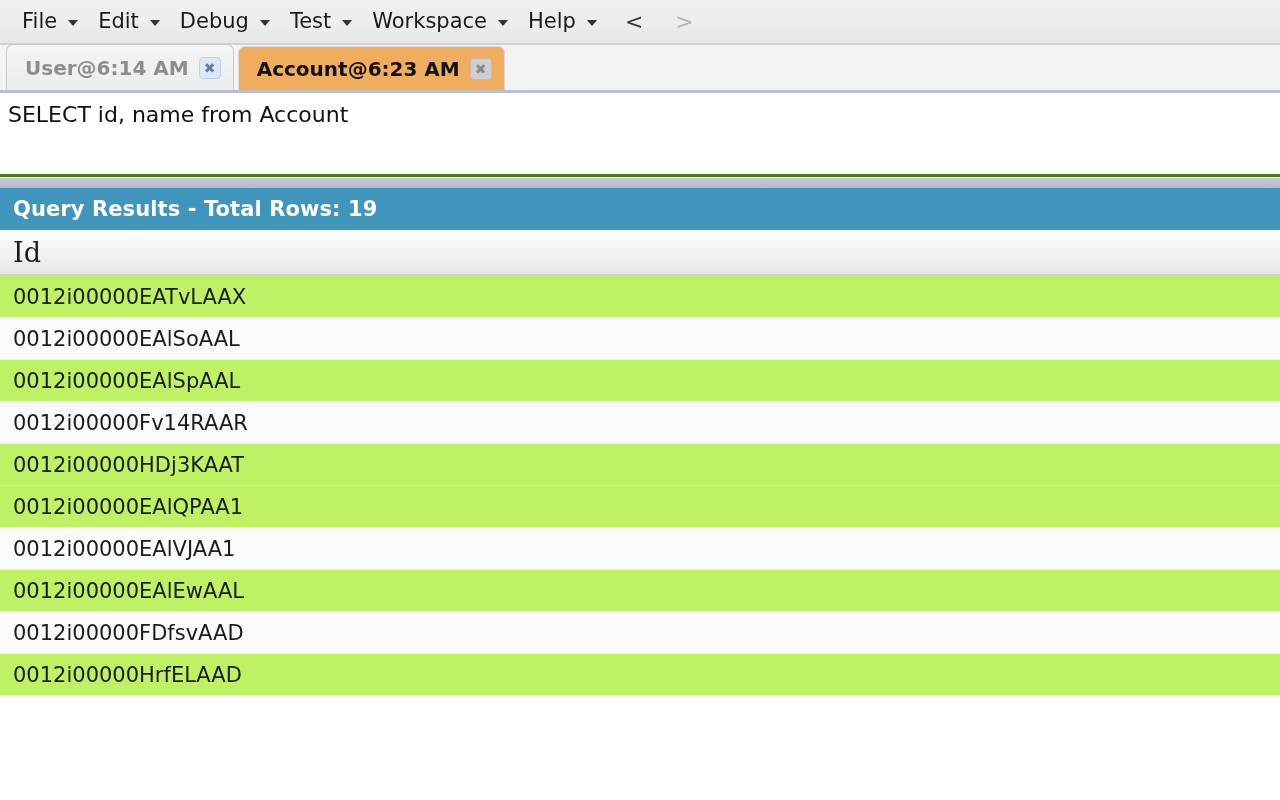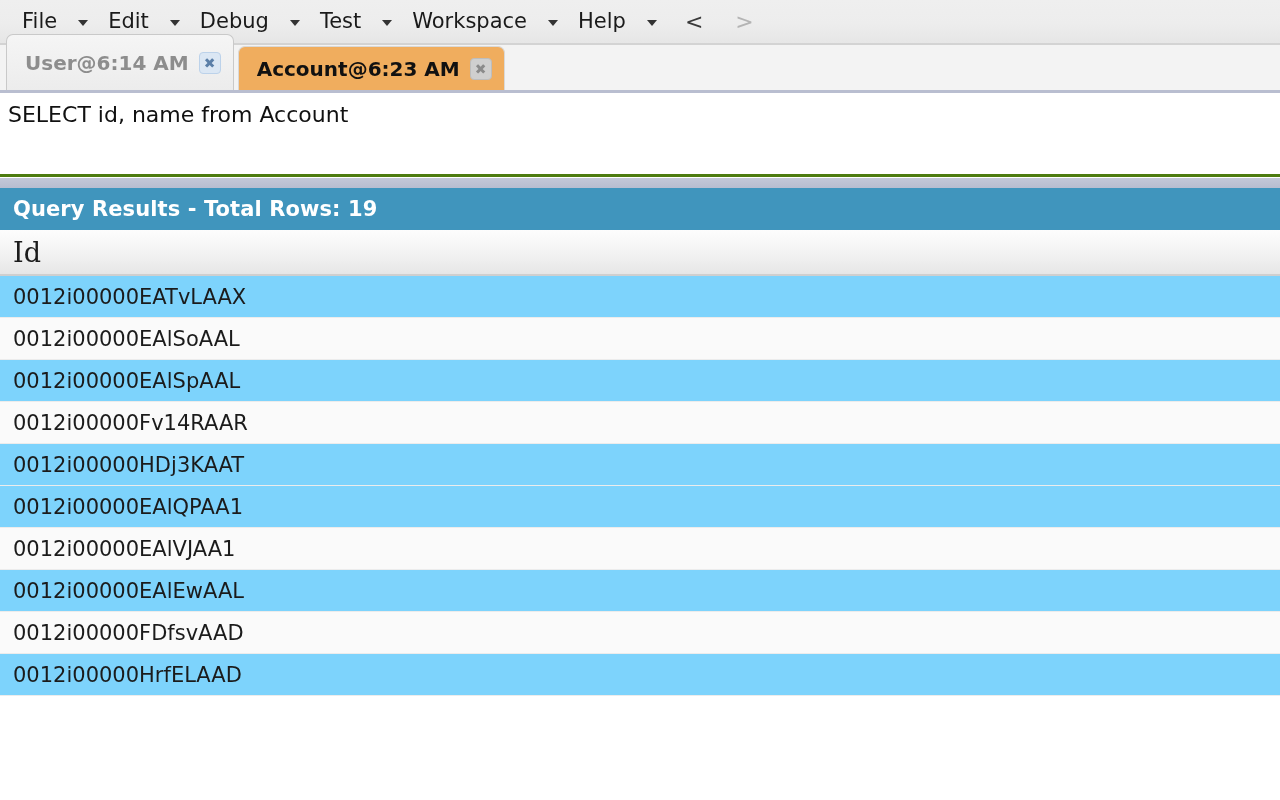--- a/index.html
+++ b/index.html
@@ -28,21 +28,21 @@
     background: linear-gradient(to bottom, #efefef 0%, #ededed 55%, #e6e6e6 100%);
     border-bottom: 2px solid #d3d3d3;
     display: flex;
     align-items: center;
     padding-left: 14px;
     box-sizing: border-box;
   }
   .menu-item {
     display: flex;
     align-items: center;
-    gap: 21px;
+    gap: 11px;
     padding: 2px 12px 2px 8px;
     font-size: 21px;
     color: #1a1a1a;
     cursor: default;
     white-space: nowrap;
   }
   .menu-label { line-height: 1; }
   .caret {
     width: 0; height: 0;
     border-left: 5px solid transparent;
@@ -68,21 +68,21 @@
     display: flex;
     align-items: flex-end;
     padding-left: 6px;
     box-sizing: border-box;
     position: relative;
   }
   .tab {
     display: flex;
     align-items: center;
     gap: 10px;
-    height: 56px;
+    height: 46px;
     padding: 0 12px 0 18px;
     margin-right: 4px;
     box-sizing: border-box;
     border: 1px solid #c9c9c9;
     border-bottom: none;
     border-radius: 7px 7px 0 0;
     font-size: 20px;
     font-weight: bold;
     cursor: default;
     position: relative;
@@ -183,21 +183,21 @@
     box-sizing: border-box;
     display: flex;
     align-items: center;
     border-bottom: 1px solid #ececec;
     font-size: 21px;
     color: #1b1b1b;
     padding-left: 13px;
     cursor: default;
     white-space: nowrap;
   }
-  .row.odd  { background: #7dd3fc; }
+  .row.odd  { background: #bef264; }
   .row.even { background: #fafafa; }
 </style>
 </head>
 <body>
 
 <div id="app">
 
   <div class="menubar">
     <div id="menu-items" style="display:flex;align-items:center;">
         <div class="menu-item">

